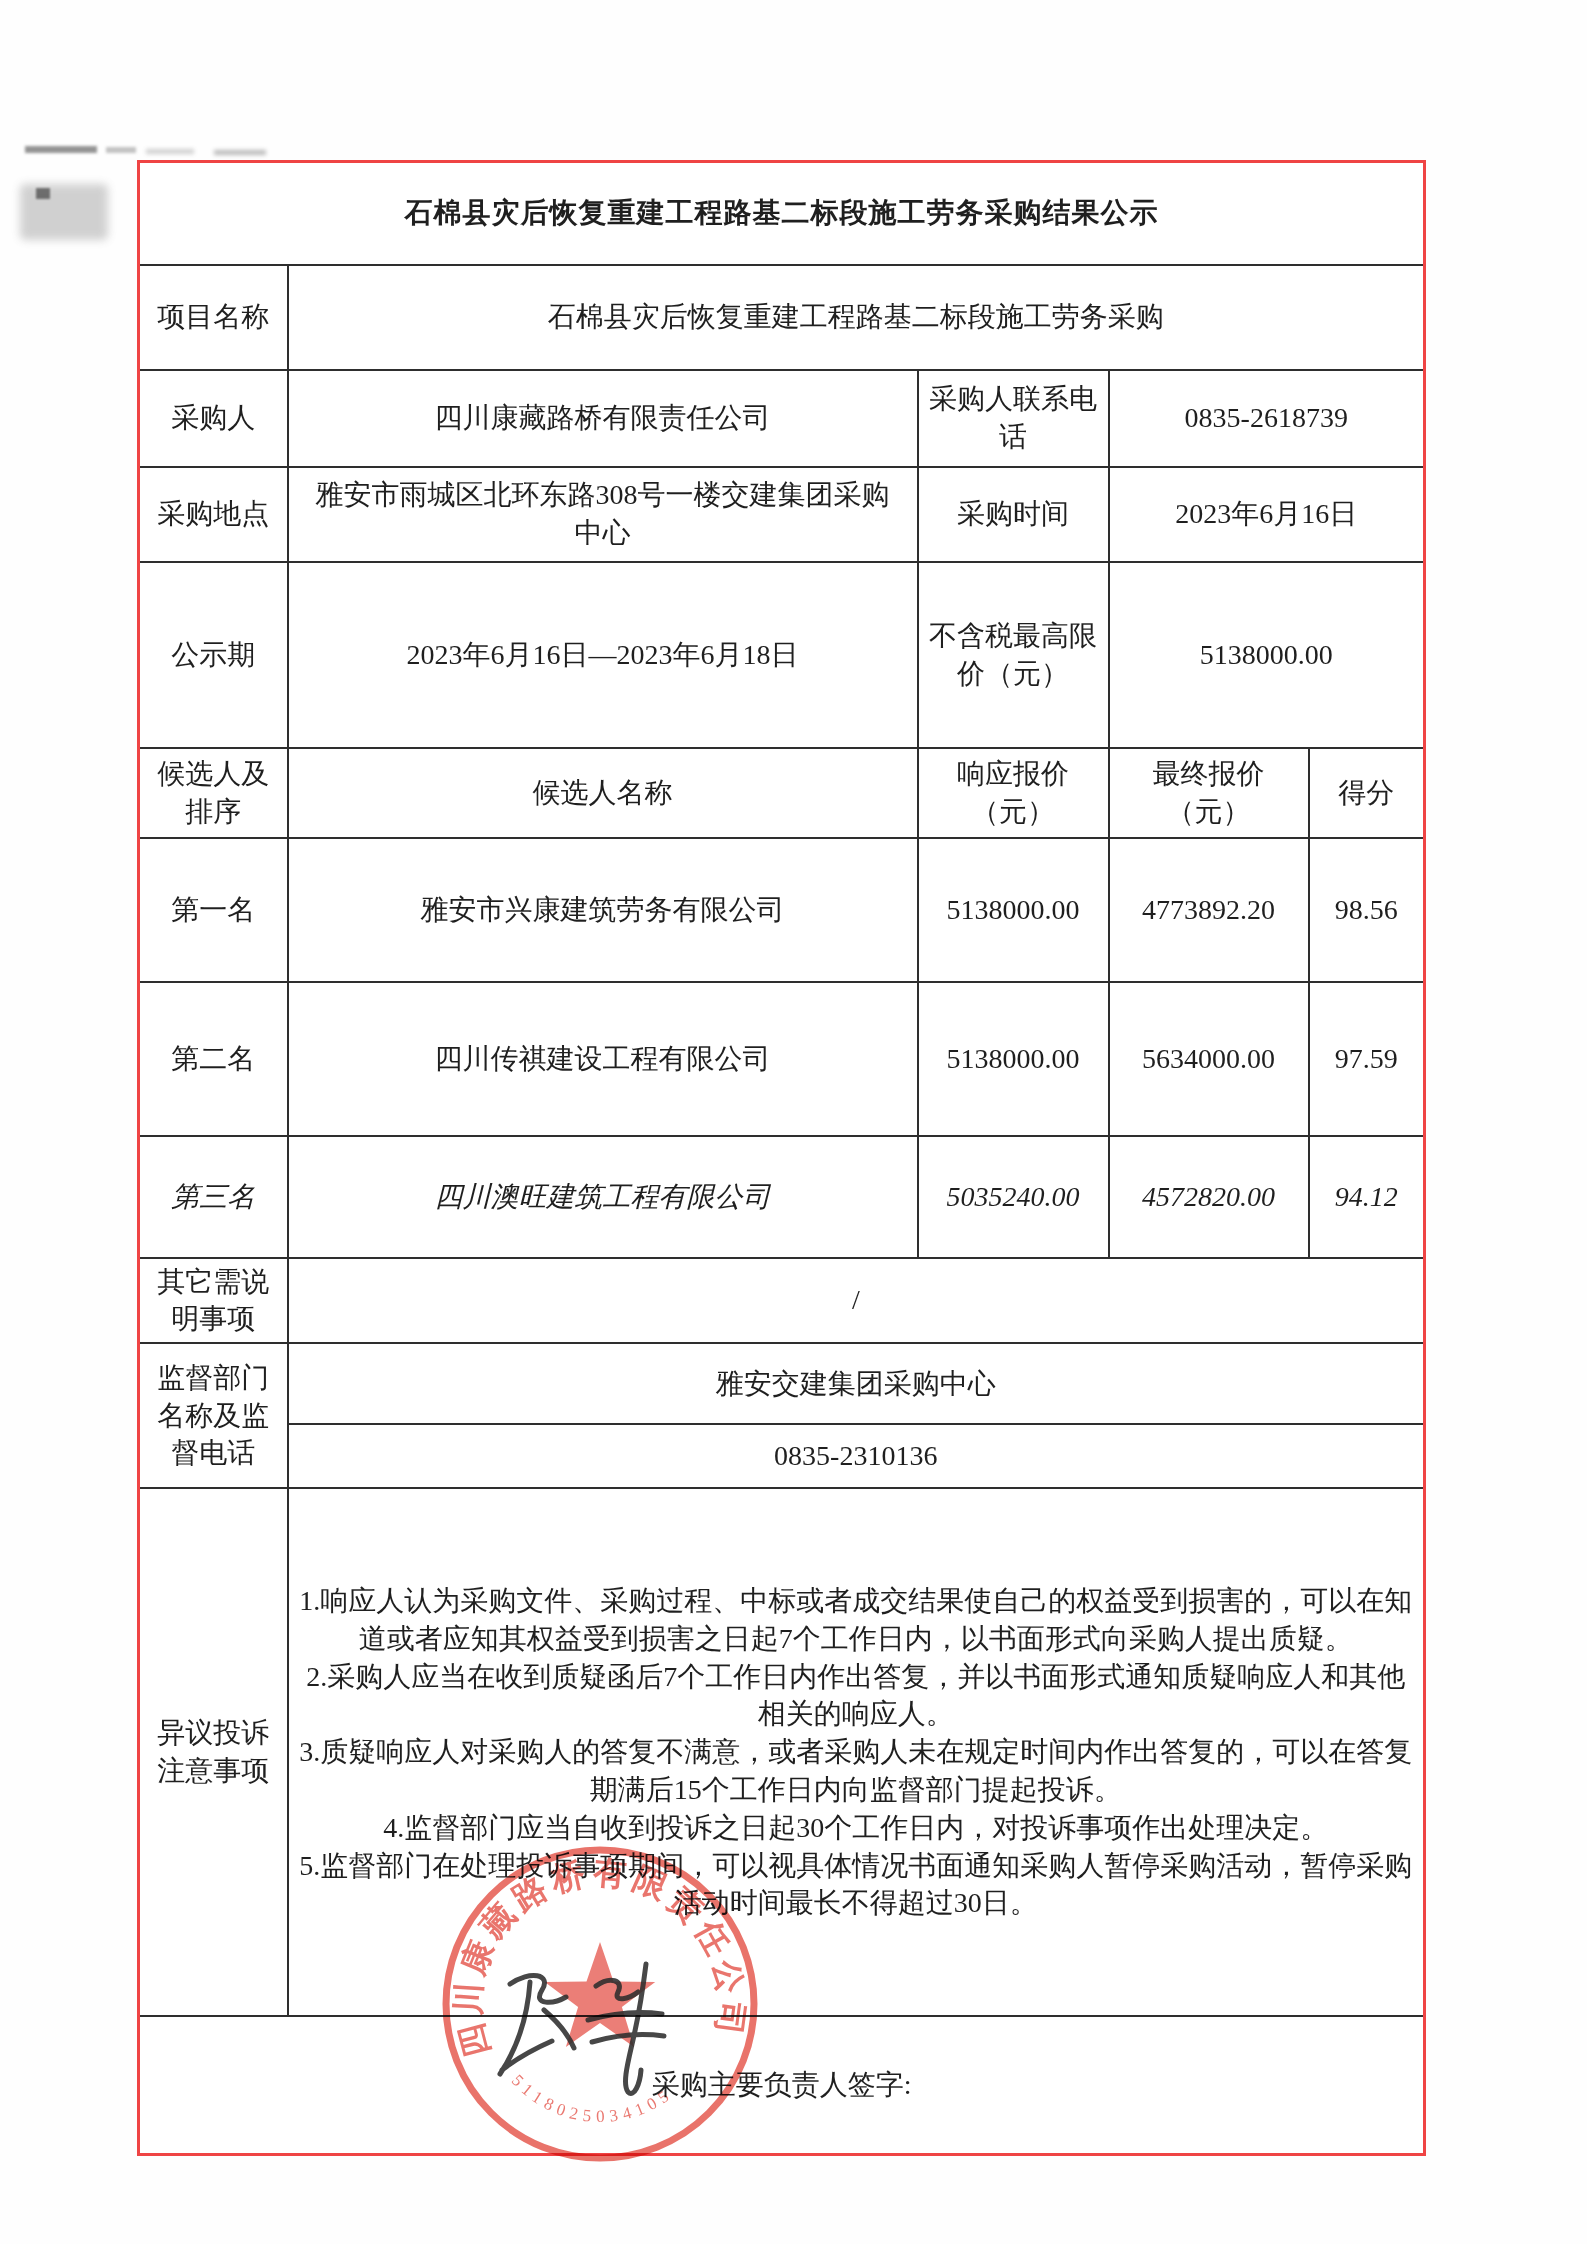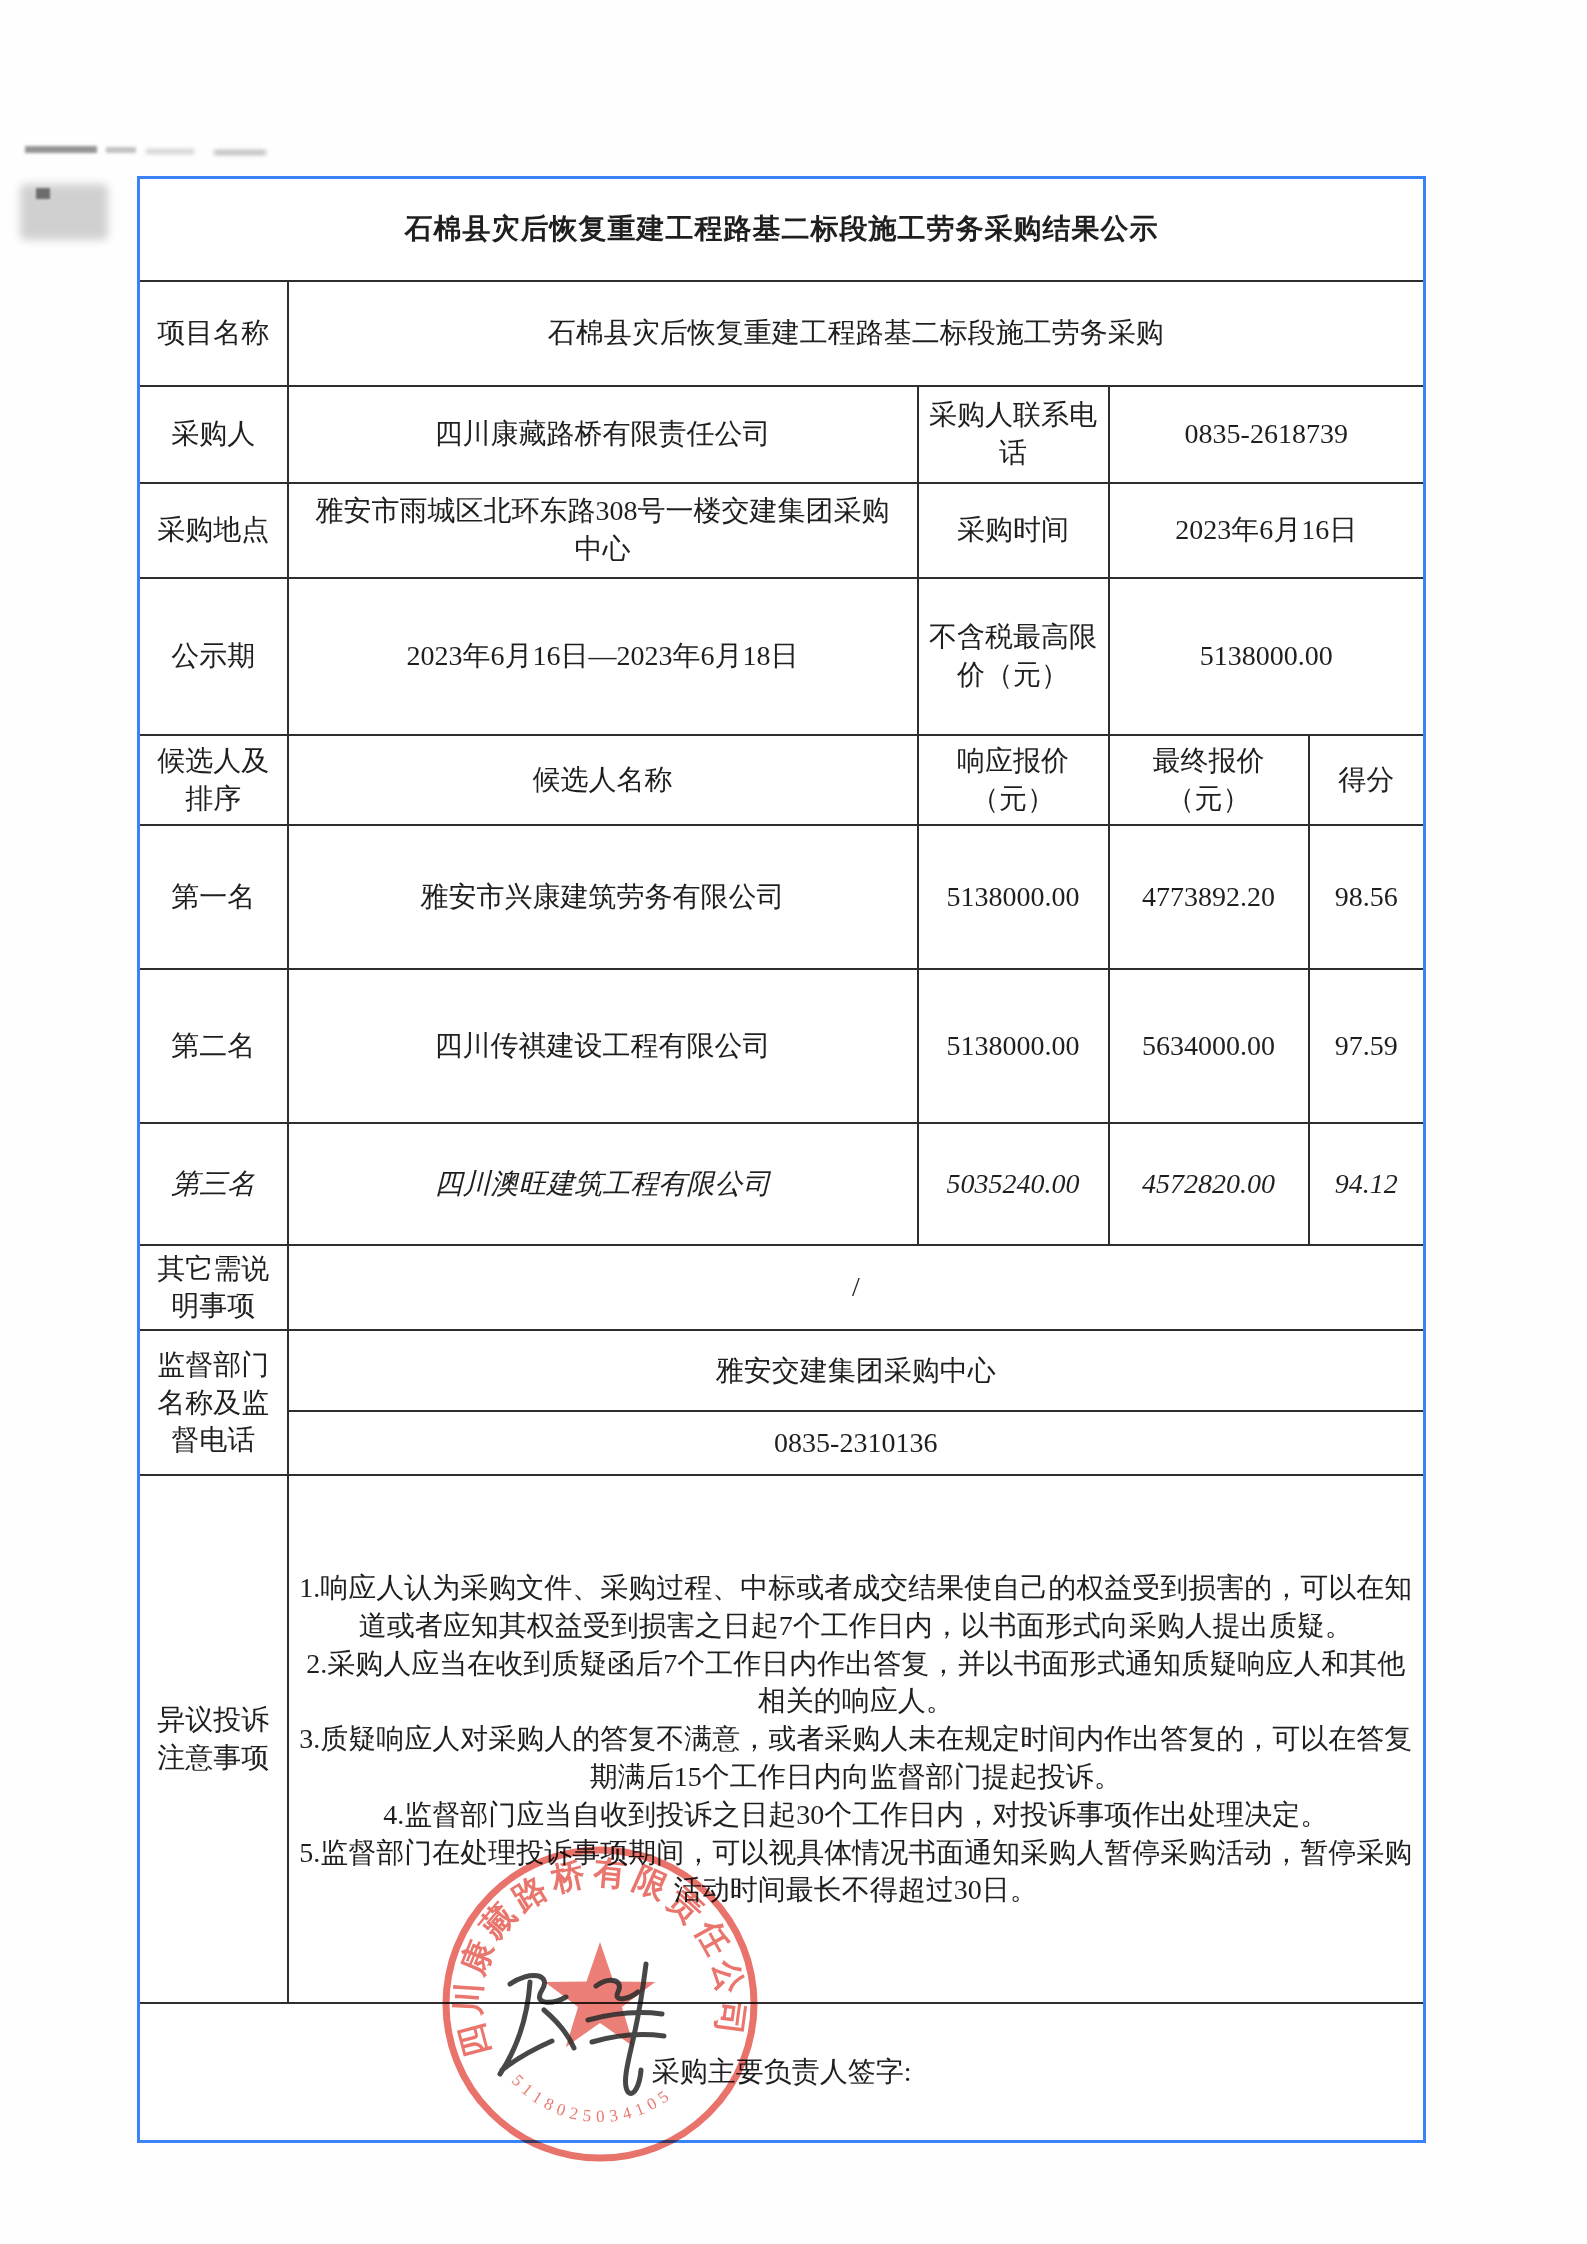--- a/index.html
+++ b/index.html
@@ -23,26 +23,26 @@
   table.doc td {
     border:2px solid #2e2e2e;
     text-align:center;
     vertical-align:middle;
     font-size:28px;
     white-space:pre-line;
     line-height:1.35;
     padding:4px 8px;
     overflow:hidden;
   }
-  table.doc { border:3px solid #3b82f6;margin-top:16px; }
+  table.doc { border:3px solid #ef4444; }
   tr.r-title   { height:103px; }
   tr.r-info0   { height:105px; }
   tr.r-info1   { height:97px;  }
   tr.r-info2   { height:95px;  }
-  tr.r-info3   { height:157px; }
+  tr.r-info3   { height:186px; }
   tr.r-chead   { height:90px;  }
   tr.r-cand0   { height:144px; }
   tr.r-cand1   { height:154px; }
   tr.r-cand2   { height:122px;font-style:italic; }
   tr.r-other   { height:82px;  }
   tr.r-sup1    { height:81px;  }
   tr.r-sup2    { height:64px;  }
   tr.r-complaint { height:528px; }
   tr.r-sign    { height:138px; }
   td.title-cell {

